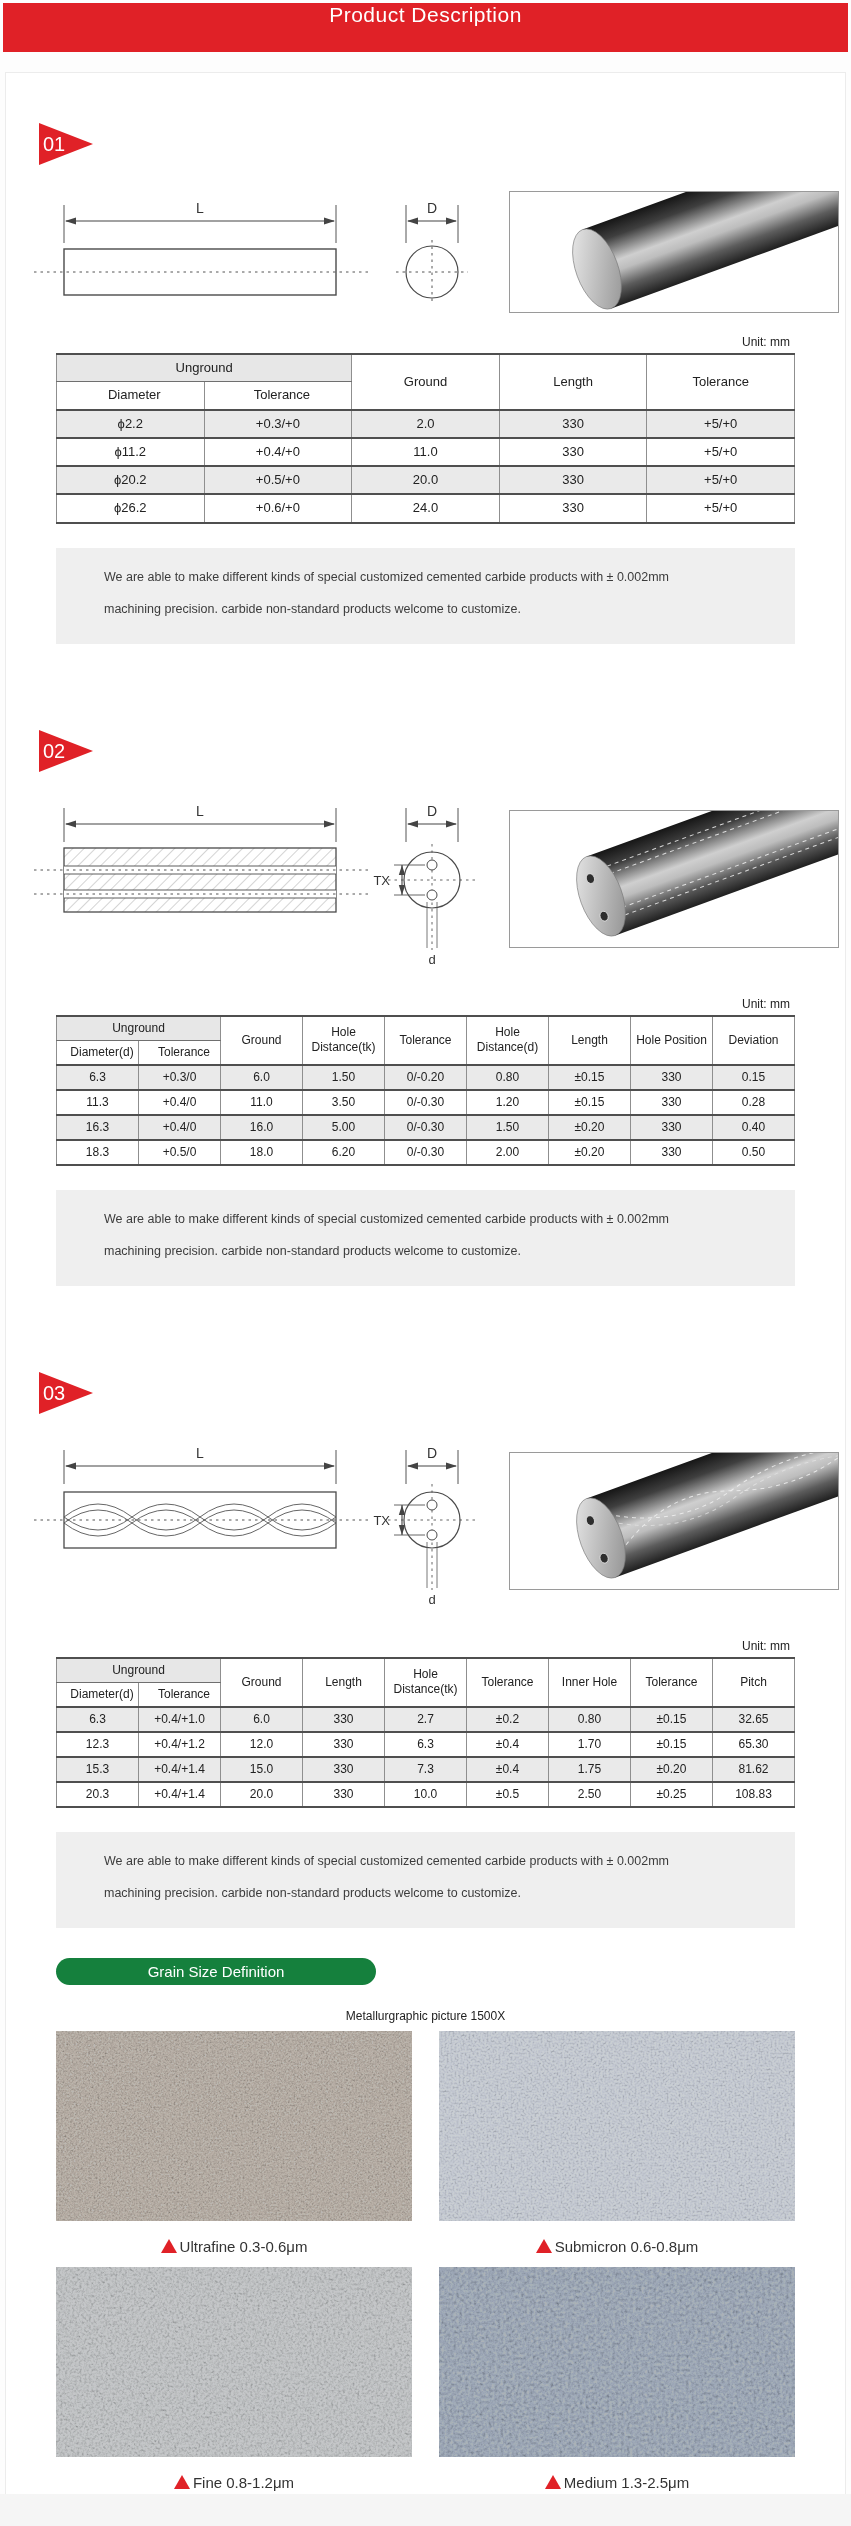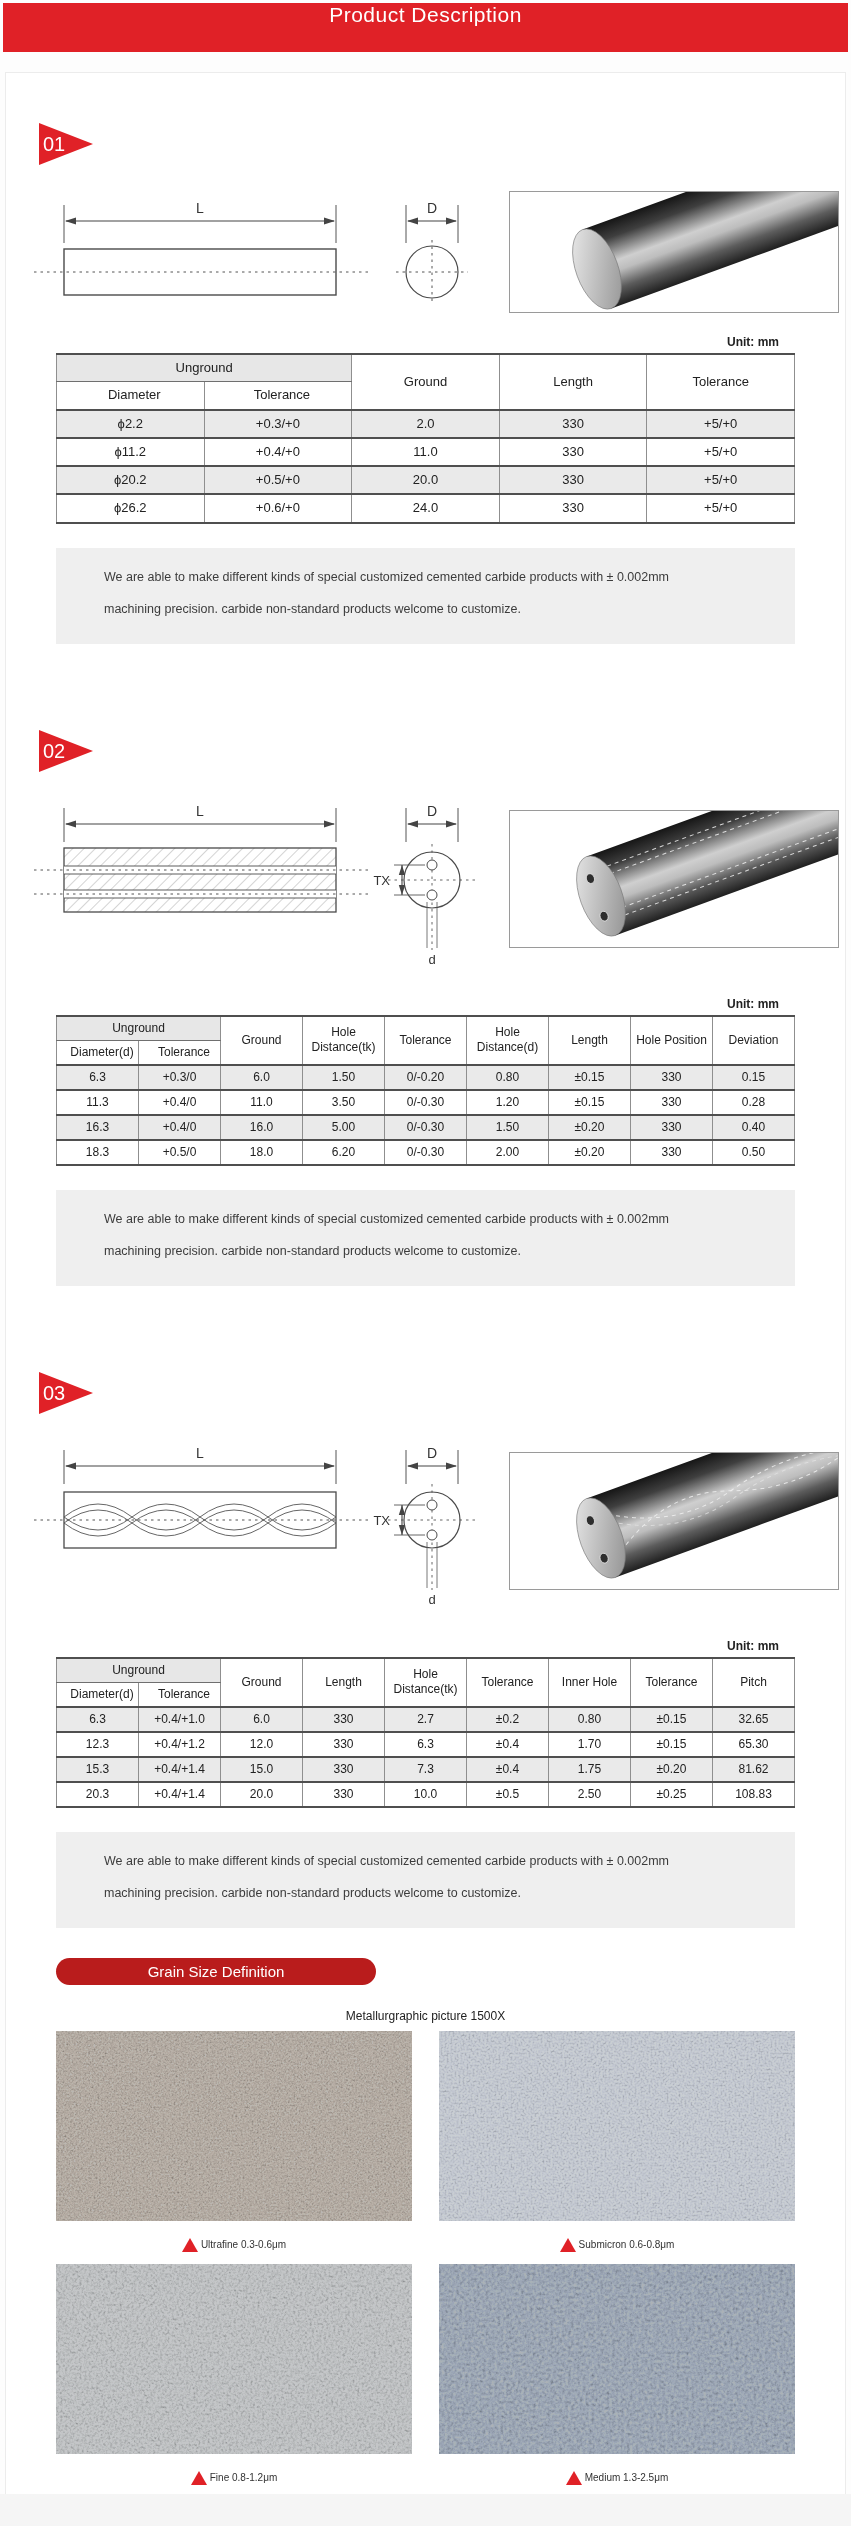--- a/index.html
+++ b/index.html
@@ -18,44 +18,44 @@
   .badge { display:block; margin-left:30px; }
   .badge-num { font-size:20px; fill:#ffffff; }
 
   .diagram-row { display:flex; align-items:flex-start; justify-content:space-between;
     padding:24px 6px 0 26px; }
   .tech text { font-size:14px; fill:#333; }
   .tech .small { font-size:13px; }
 
   .photo-frame { display:block; }
 
-  .unit { text-align:right; font-size:12px; color:#222; margin:14px 16px 4px;font-weight:bold; }
+  .unit { text-align:right; font-size:12px; color:#222; margin:14px 5px 4px; }
 
   table.spec { width:100%; border-collapse:collapse; table-layout:fixed; color:#222;border-radius:25px; }
   .spec th, .spec td { border:1px solid #8f8f8f; border-top:2px solid #4f4f4f;
     border-bottom:2px solid #4f4f4f; text-align:center; font-weight:normal;
     padding:5px 2px; line-height:1.25; font-size:13px; background:#fff; }
   .spec thead th.group { background:#e7e7e7; border-bottom:1px solid #6f6f6f; }
   .spec thead tr.subrow th { border-top:1px solid #6f6f6f;padding-left:10px; }
   .spec tbody tr.shade td { background:#eaeaea; }
   .spec.dense th, .spec.dense td { font-size:12px; padding:4px 1px; }
 
   .note { background:#efefef; margin-top:24px; padding:14px 48px 10px;
     font-size:12.5px; color:#3c3c3c; }
   .note p { margin:8px 0 18px; }
 
   .grain { padding-top:30px; }
-  .banner { width:320px; height:27px; margin:0 0 0 50px; background:#b91c1c;
+  .banner { width:320px; height:27px; margin:0 0 0 50px; background:#15803d;
     border-radius:13.5px; color:#fff; font-size:15px;
     display:flex; align-items:center; justify-content:center; }
   .metal-note { text-align:center; font-size:12px; color:#222; margin:24px 0 8px; }
   .grain-grid { display:flex; flex-wrap:wrap; justify-content:space-between; }
   .grain-fig { width:356px; margin:0; }
   .grain-cap { display:flex; align-items:center; justify-content:center;
-    padding:13px 0 12px; font-size:10px; color:#333; }
+    padding:13px 0 12px; font-size:15px; color:#333; }
   .tri-icon { width:0; height:0; border-left:8px solid transparent;
     border-right:8px solid transparent; border-bottom:14px solid #e02127;
     display:inline-block; margin-right:3px; }
 
   .footer-strip { position:absolute; left:0; right:0; bottom:0; height:32px; background:#f5f5f5; }
 </style>
 </head>
 <body>
 
 <div class="page">

